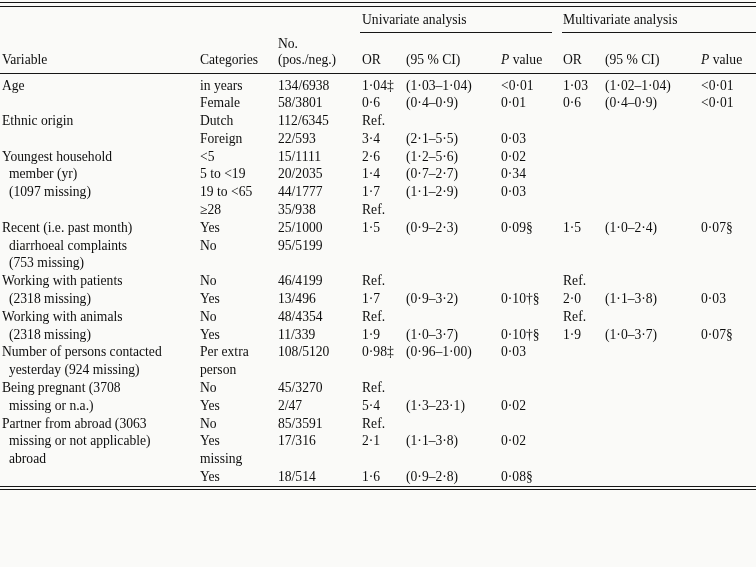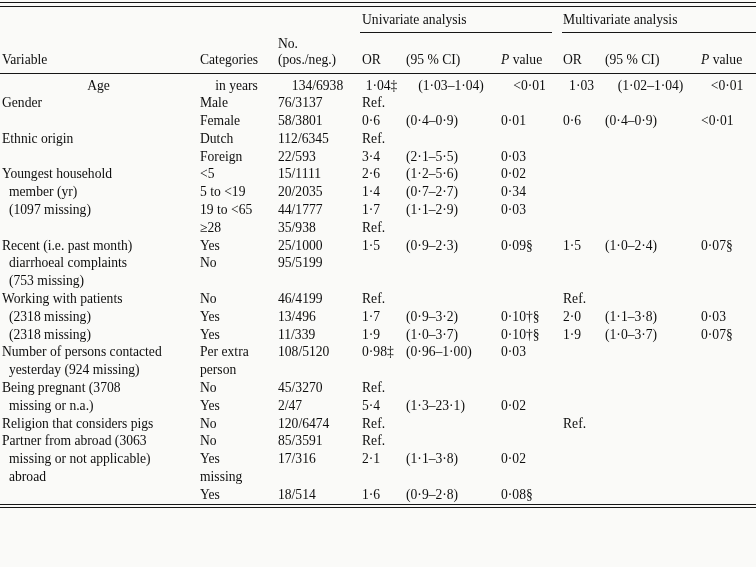--- a/index.html
+++ b/index.html
@@ -70,21 +70,21 @@
   
   tr.cols-row th {
     border-bottom: 1.2px solid #161616;
     vertical-align: bottom;
     padding-top: 3px;
     padding-bottom: 4px;
     line-height: 16.5px;
   }
   th.ph::first-letter { font-style: italic; }
 
-  tbody tr:first-child td { padding-top: 3px; text-align: center; }
+  tbody tr:first-child td { padding-top: 3px; }
   td.indent { padding-left: 9px; }
 </style>
 </head>
 <body>
 
 <div class="page">
   <div class="tablewrap">
     <table>
       <colgroup>
         <col class="c0">
@@ -122,31 +122,20 @@
             <td class="c1">in years</td>
             <td class="c2">134/6938</td>
             <td class="c3">1·04‡</td>
             <td class="c4">(1·03–1·04)</td>
             <td class="c5">&lt;0·01</td>
             <td class="c6">1·03</td>
             <td class="c7">(1·02–1·04)</td>
             <td class="c8">&lt;0·01</td>
           </tr>
           <tr>
-            <td class="c0">Gender</td>
-            <td class="c1">Male</td>
-            <td class="c2">76/3137</td>
-            <td class="c3">Ref.</td>
-            <td class="c4"></td>
-            <td class="c5"></td>
-            <td class="c6"></td>
-            <td class="c7"></td>
-            <td class="c8"></td>
-          </tr>
-          <tr>
             <td class="c0"></td>
             <td class="c1">Female</td>
             <td class="c2">58/3801</td>
             <td class="c3">0·6</td>
             <td class="c4">(0·4–0·9)</td>
             <td class="c5">0·01</td>
             <td class="c6">0·6</td>
             <td class="c7">(0·4–0·9)</td>
             <td class="c8">&lt;0·01</td>
           </tr>
@@ -265,20 +254,31 @@
             <td class="c1">Yes</td>
             <td class="c2">13/496</td>
             <td class="c3">1·7</td>
             <td class="c4">(0·9–3·2)</td>
             <td class="c5">0·10†§</td>
             <td class="c6">2·0</td>
             <td class="c7">(1·1–3·8)</td>
             <td class="c8">0·03</td>
           </tr>
           <tr>
+            <td class="c0">Working with animals</td>
+            <td class="c1">No</td>
+            <td class="c2">48/4354</td>
+            <td class="c3">Ref.</td>
+            <td class="c4"></td>
+            <td class="c5"></td>
+            <td class="c6">Ref.</td>
+            <td class="c7"></td>
+            <td class="c8"></td>
+          </tr>
+          <tr>
             <td class="c0 indent">(2318 missing)</td>
             <td class="c1">Yes</td>
             <td class="c2">11/339</td>
             <td class="c3">1·9</td>
             <td class="c4">(1·0–3·7)</td>
             <td class="c5">0·10†§</td>
             <td class="c6">1·9</td>
             <td class="c7">(1·0–3·7)</td>
             <td class="c8">0·07§</td>
           </tr>
@@ -320,31 +320,20 @@
             <td class="c1">Yes</td>
             <td class="c2">2/47</td>
             <td class="c3">5·4</td>
             <td class="c4">(1·3–23·1)</td>
             <td class="c5">0·02</td>
             <td class="c6"></td>
             <td class="c7"></td>
             <td class="c8"></td>
           </tr>
           <tr>
-            <td class="c0">Religion that considers pigs</td>
-            <td class="c1">No</td>
-            <td class="c2">120/6474</td>
-            <td class="c3">Ref.</td>
-            <td class="c4"></td>
-            <td class="c5"></td>
-            <td class="c6">Ref.</td>
-            <td class="c7"></td>
-            <td class="c8"></td>
-          </tr>
-          <tr>
             <td class="c0">Partner from abroad (3063</td>
             <td class="c1">No</td>
             <td class="c2">85/3591</td>
             <td class="c3">Ref.</td>
             <td class="c4"></td>
             <td class="c5"></td>
             <td class="c6"></td>
             <td class="c7"></td>
             <td class="c8"></td>
           </tr>

